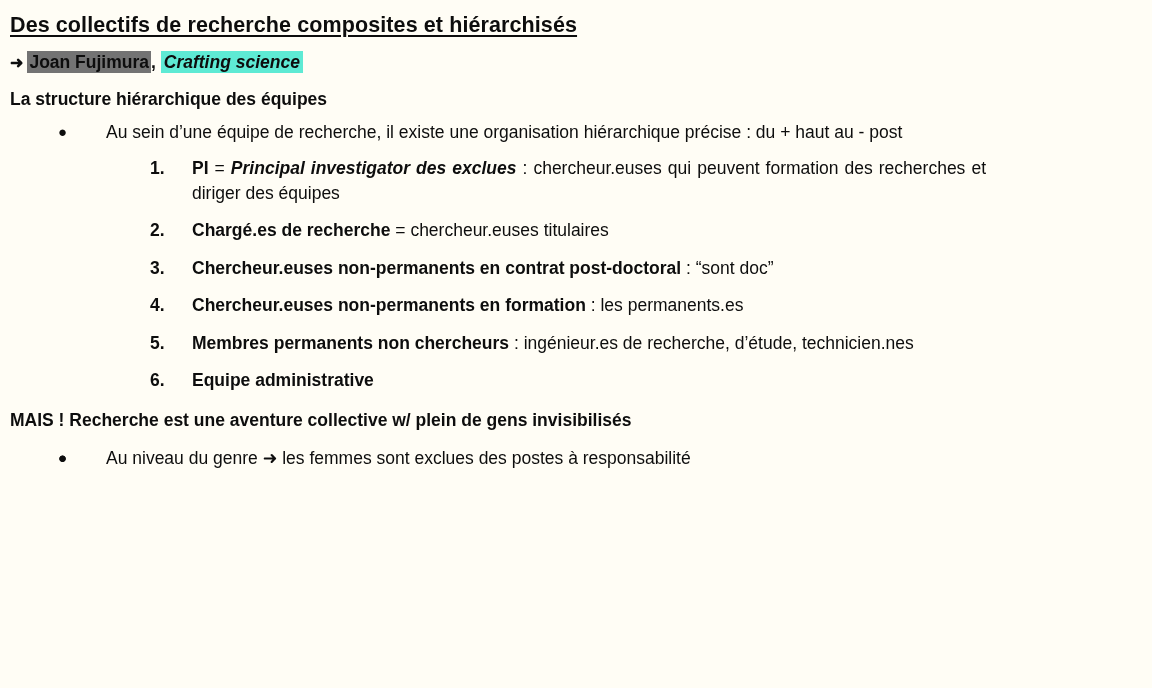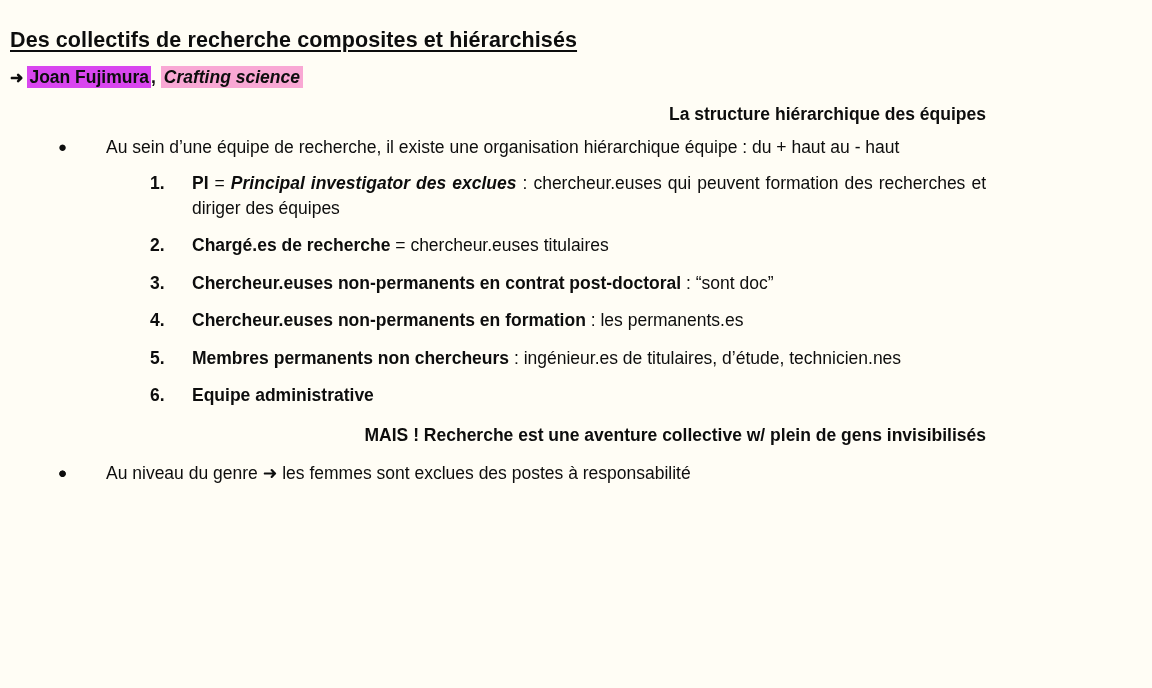--- a/index.html
+++ b/index.html
@@ -11,21 +11,21 @@
     min-height: 688px;
     background: #fffdf5;
     font-family: "Liberation Sans", sans-serif;
     color: #0d0d0d;
     -webkit-font-smoothing: antialiased;
   }
   .page {
     width: 996px;
     min-height: 688px;
     box-sizing: border-box;
-    padding: 24px 10px 0 10px;
+    padding: 9px 10px 0 10px;
     background: #fffdf5;
   }
 
   
   .doc-title {
     font-size: 21.5px;
     font-weight: bold;
     text-decoration: underline;
     text-underline-offset: 3px;
     letter-spacing: 0.1px;
@@ -41,42 +41,41 @@
     line-height: 1.3;
     white-space: nowrap;
   }
   .arrow-glyph {
     color: #0d0d0d;
     font-weight: bold;
     margin-right: 4px;
     font-size: 16px;
   }
   .hl-pink {
-    background: #d946ef;
+    background: #737373;
     padding: 1px 2px;
   }
   .hl-peach {
-    background: #f9a8d4;
+    background: #5eead4;
     padding: 1px 3px;
   }
   .italic-bold {
     font-style: italic;
     font-weight: bold;
   }
   .comma {
     font-weight: bold;
   }
 
   
   .section-heading {
     font-size: 17.5px;
     font-weight: bold;
     margin: 0 0 10px 0;
     line-height: 1.3;
-    text-align: right;
   }
   .section-heading.tight {
     margin-top: 16px;
   }
 
   
   ul.level1 {
     list-style: none;
     margin: 0 0 6px 0;
     padding: 0;
@@ -145,21 +144,21 @@
   <div class="source-line">
     <span class="arrow-glyph">➜</span><span class="hl-pink">Joan Fujimura</span><span class="comma">,</span>
     <span class="hl-peach italic-bold">Crafting science</span>
   </div>
 
   <h2 class="section-heading">La structure hiérarchique des équipes</h2>
 
   <ul class="level1">
     <li>
       <span class="dot">●</span>
-      <span>Au sein d’une équipe de recherche, il existe une organisation hiérarchique équipe : du + haut au - haut</span>
+      <span>Au sein d’une équipe de recherche, il existe une organisation hiérarchique précise : du + haut au - post</span>
     </li>
   </ul>
 
   <ol class="level2">
     <li>
       <span class="num">1.</span>
       <b class="lead">PI</b><span> = </span><span class="italic-bold">Principal investigator des exclues</span><span> : chercheur.euses qui peuvent formation des recherches et diriger des équipes</span>
     </li>
     <li class="short">
       <span class="num">2.</span>
@@ -168,21 +167,21 @@
     <li class="short">
       <span class="num">3.</span>
       <b class="lead">Chercheur.euses non-permanents en contrat post-doctoral</b><span> : “sont doc”</span>
     </li>
     <li class="short">
       <span class="num">4.</span>
       <b class="lead">Chercheur.euses non-permanents en formation</b><span> : les permanents.es</span>
     </li>
     <li>
       <span class="num">5.</span>
-      <b class="lead">Membres permanents non chercheurs</b><span> : ingénieur.es de titulaires, d’étude, technicien.nes</span>
+      <b class="lead">Membres permanents non chercheurs</b><span> : ingénieur.es de recherche, d’étude, technicien.nes</span>
     </li>
     <li class="short">
       <span class="num">6.</span>
       <b class="lead">Equipe administrative</b><span></span>
     </li>
   </ol>
 
   <h2 class="section-heading tight">MAIS ! Recherche est une aventure collective w/ plein de gens invisibilisés</h2>
 
   <ul class="level1 bottom">

